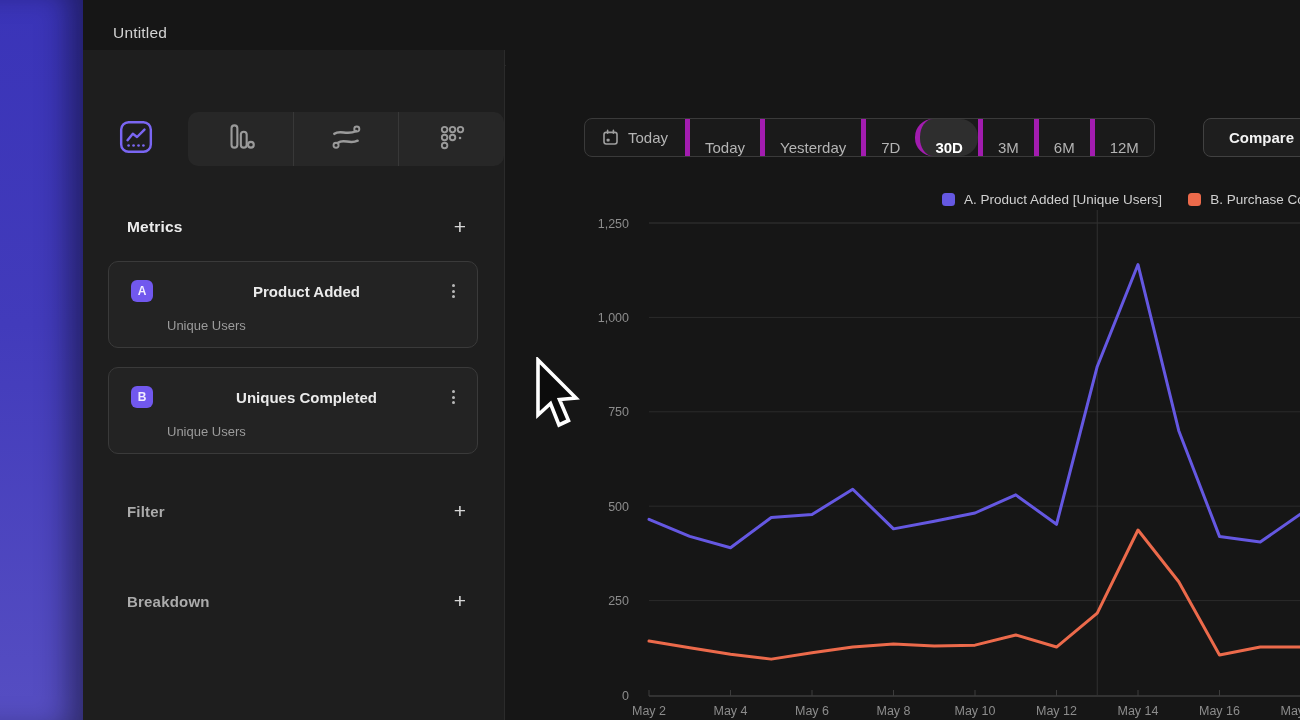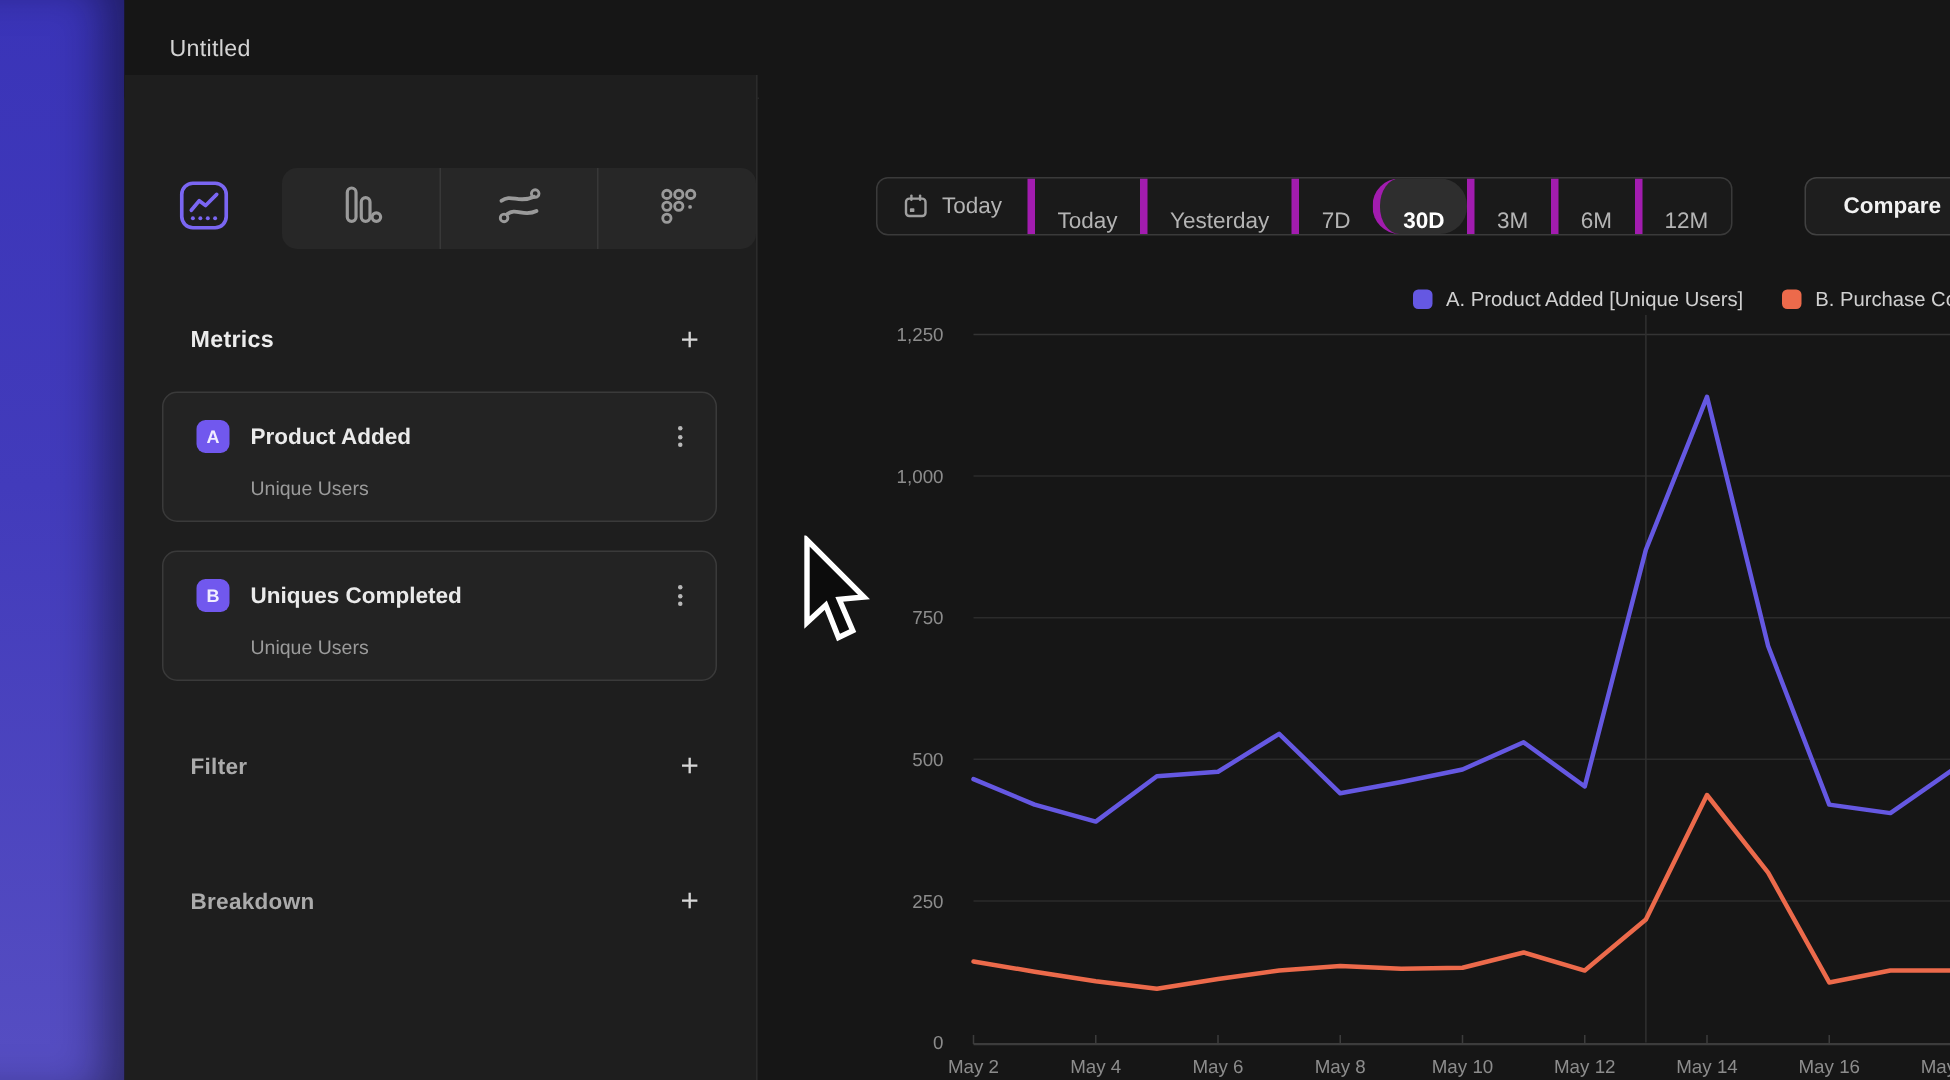--- a/index.html
+++ b/index.html
@@ -43,21 +43,21 @@
 
   .metric-card { position:absolute; left:25px; width:370px; height:87px;
     background:#232323; border:1px solid #3a3a3a; border-radius:10px; cursor:pointer; }
   .metric-card.c1 { top:211px; }
   .metric-card.c2 { top:317px; }
   .mc-row { position:absolute; top:17px; left:22px; right:16px; height:24px;
     display:flex; align-items:center; }
   .mc-badge { width:22px; height:22px; border-radius:6px; background:#7158ee;
     color:#f1edff; font-size:12px; font-weight:700; display:flex; align-items:center;
     justify-content:center; }
-  .mc-name { margin-left:14px; font-size:15px; font-weight:700; color:#eaeaea; flex:1; }
+  .mc-name { margin-left:14px; font-size:15px; font-weight:700; color:#eaeaea; flex:1;text-align:center; }
   .kebab { display:flex; flex-direction:column; gap:2.5px; padding:4px 6px; cursor:pointer; }
   .kebab i { width:3px; height:3px; border-radius:50%; background:#b8b8b8; }
   .mc-sub { position:absolute; top:56px; left:58px; font-size:13px; color:#9b9b9b; }
 
   .section-row.filter { top:446px; }
   .section-row.breakdown { top:536px; }
   .section-label { font-size:15px; font-weight:700; color:#ababab; letter-spacing:.2px; }
 
   
   .chart-area { position:absolute; left:506px; top:50px; right:0; bottom:0; background:#161616; }

